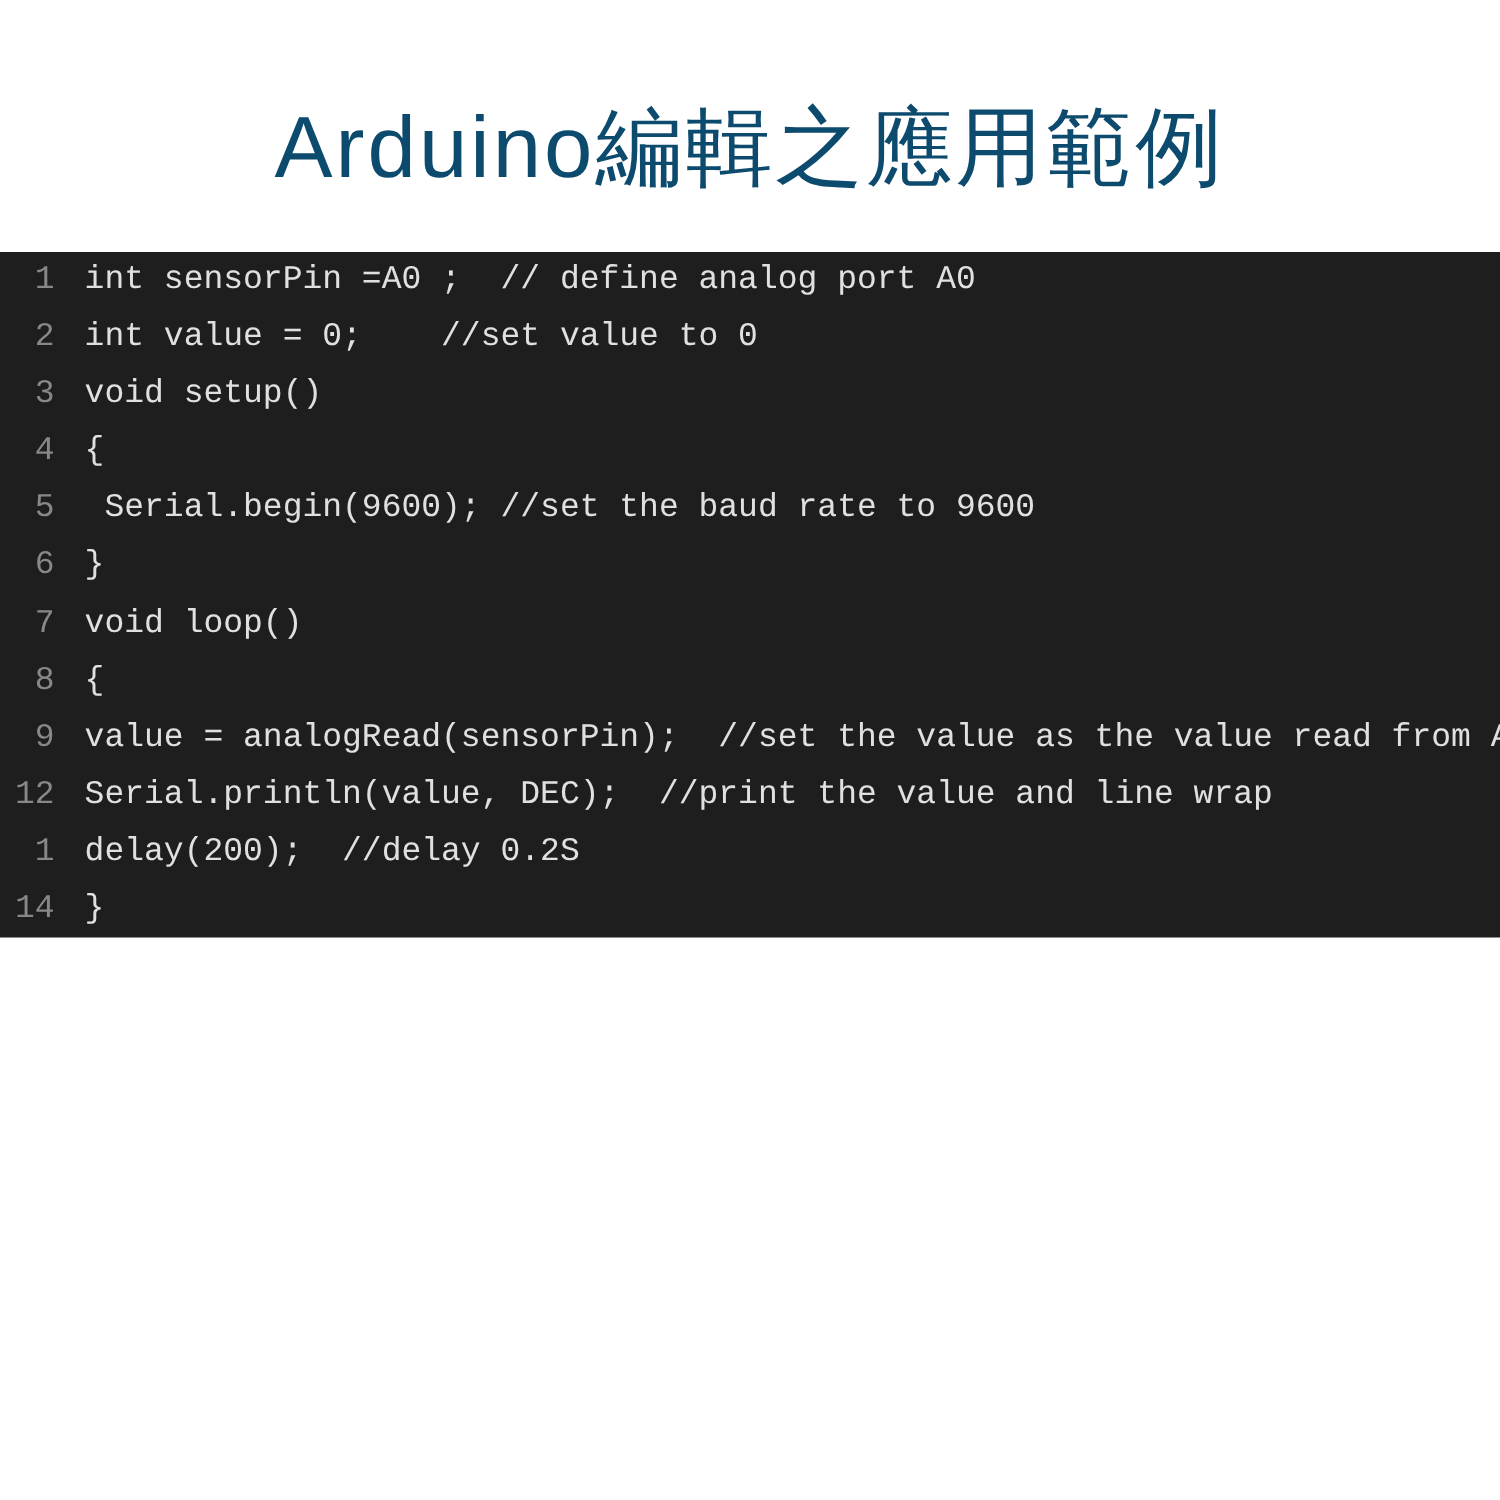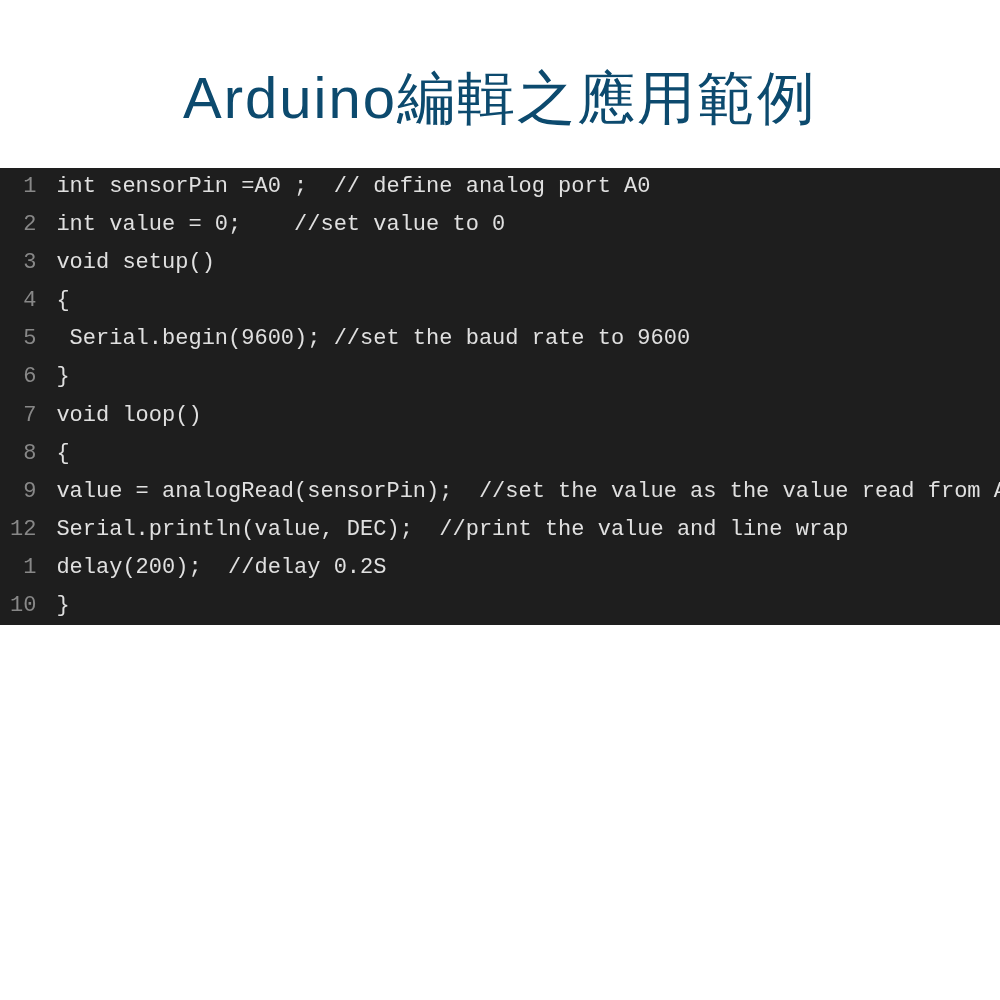--- a/index.html
+++ b/index.html
@@ -127,20 +127,20 @@
           </tr>
           <tr>
             <td class="line-num">12</td>
             <td class="code-content">Serial.println(value, DEC);  //print the value and line wrap</td>
           </tr>
           <tr>
             <td class="line-num">1</td>
             <td class="code-content">delay(200);  //delay 0.2S</td>
           </tr>
           <tr>
-            <td class="line-num">10</td>
+            <td class="line-num">14</td>
             <td class="code-content">}</td>
           </tr>
         </tbody>
     </table>
   </div>
 
 </div>
 
 </body></html>

